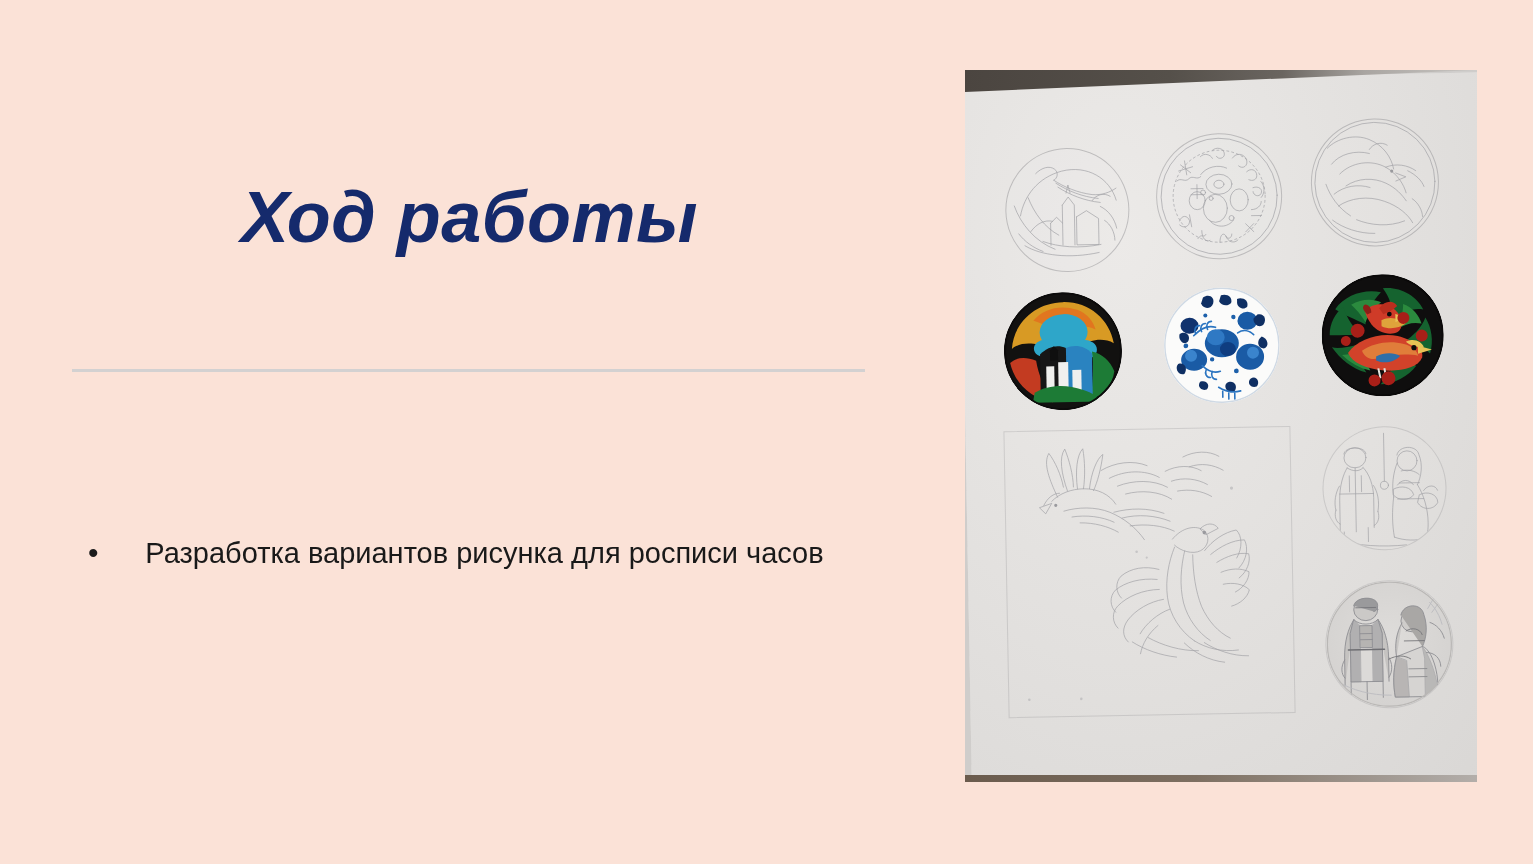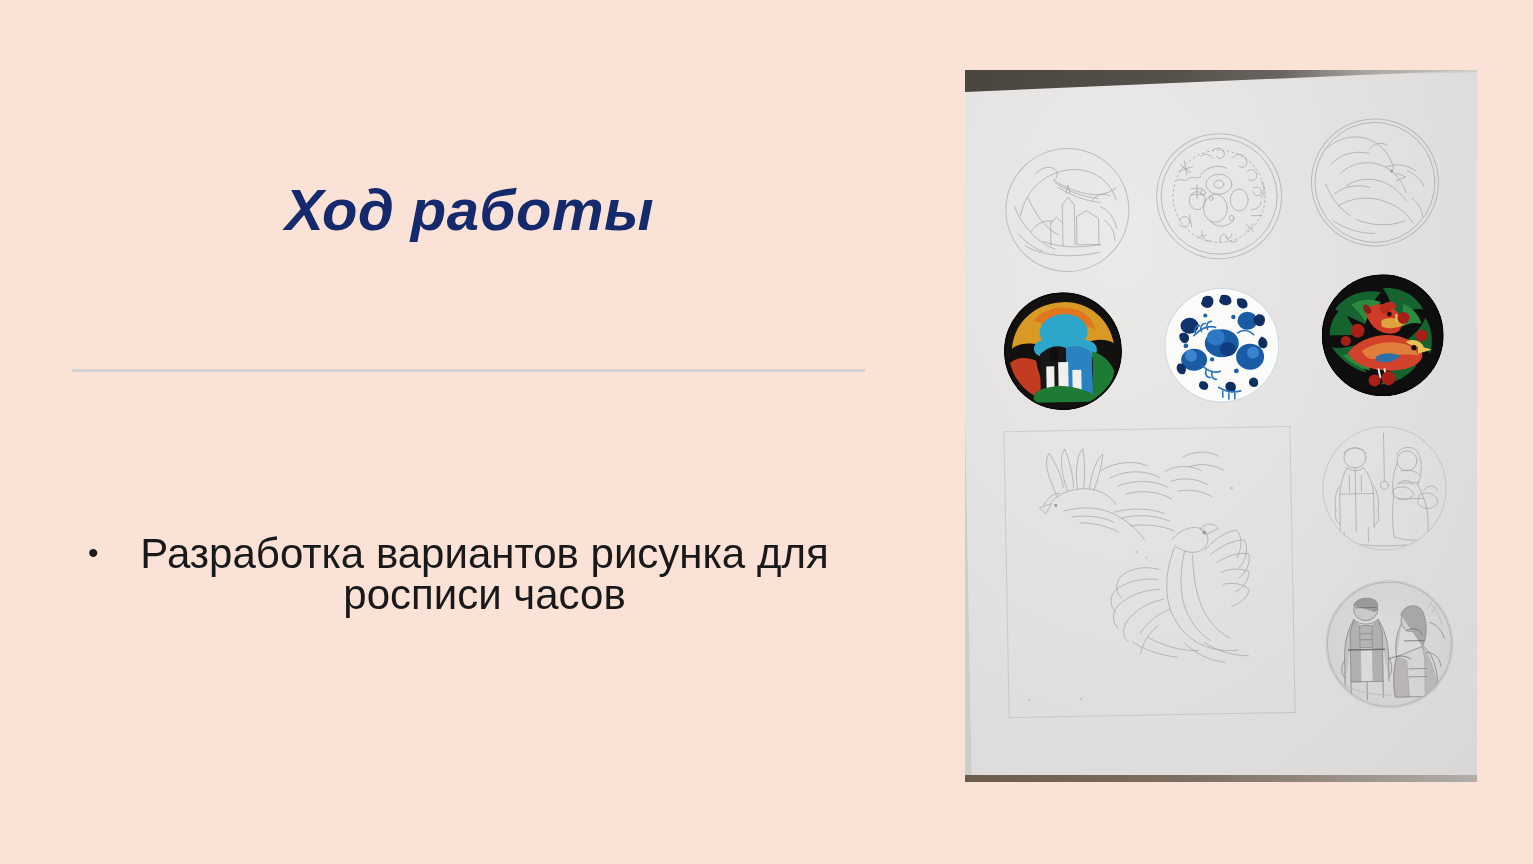--- a/index.html
+++ b/index.html
@@ -25,21 +25,21 @@
   
   #title-block {
     position: absolute;
     left: 72px;
     top: 180px;
     width: 795px;
     text-align: center;
   }
   #slide-title {
     font-family: "Liberation Sans", sans-serif;
-    font-size: 58px;
+    font-size: 72px;
     font-weight: bold;
     font-style: italic;
     color: #152a6c;
     letter-spacing: 0.5px;
     line-height: 1.05;
     white-space: nowrap;
   }
 
   #divider {
     position: absolute;
@@ -66,21 +66,21 @@
     width: 27px;
     font-size: 30px;
     line-height: 40px;
     color: #1b1b1b;
     text-align: left;
     padding-left: 4px;
     box-sizing: border-box;
   }
   .bullet-text {
     flex: 1 1 auto;
-    font-size: 42px;
+    font-size: 29px;
     line-height: 41px;
     color: #191919;
     text-align: center;
     padding-right: 16px;
   }
 
   
   #photo {
     position: absolute;
     left: 965px;

